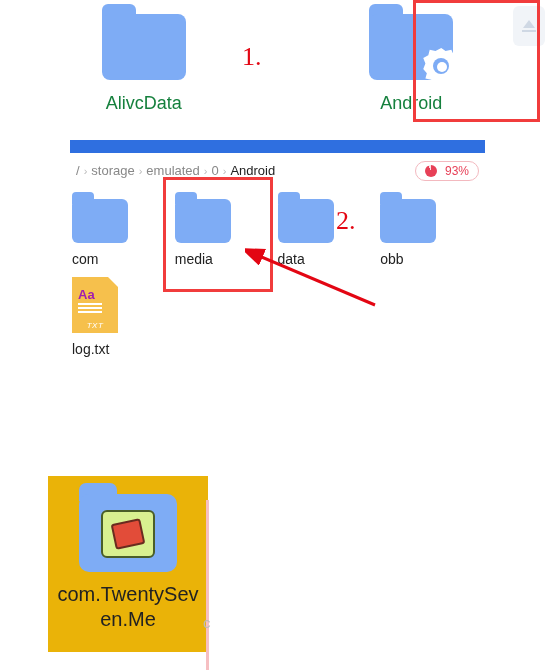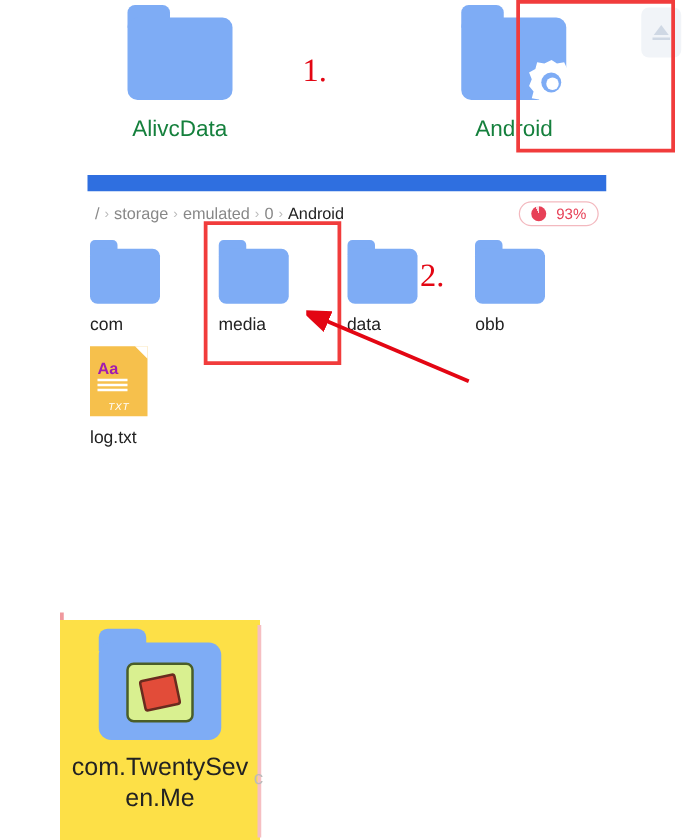--- a/index.html
+++ b/index.html
@@ -212,24 +212,24 @@
   }
   
   .arrow-svg {
     position:absolute;
     pointer-events:none;
   }
   
   .bottompanel {
     position: absolute;
     left: 48px;
-    top: 496px;
+    top: 476px;
     width: 160px;
     height: 176px;
-    background: #fde047;
+    background: #eab308;
   }
   .vline {
     position:absolute;
     left: 206px;
     top: 500px;
     width: 3px;
     height: 170px;
     background: #f6bfc2;
   }
   .vline2 {

